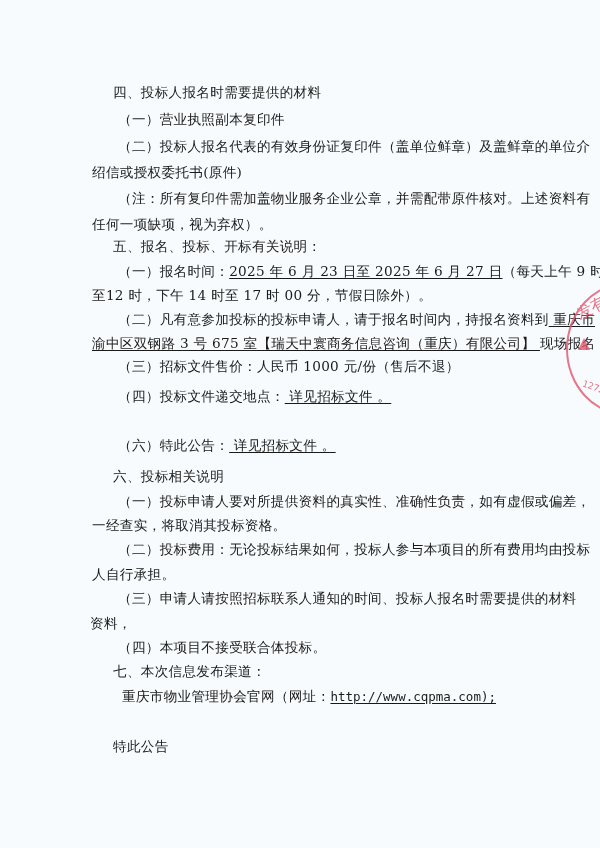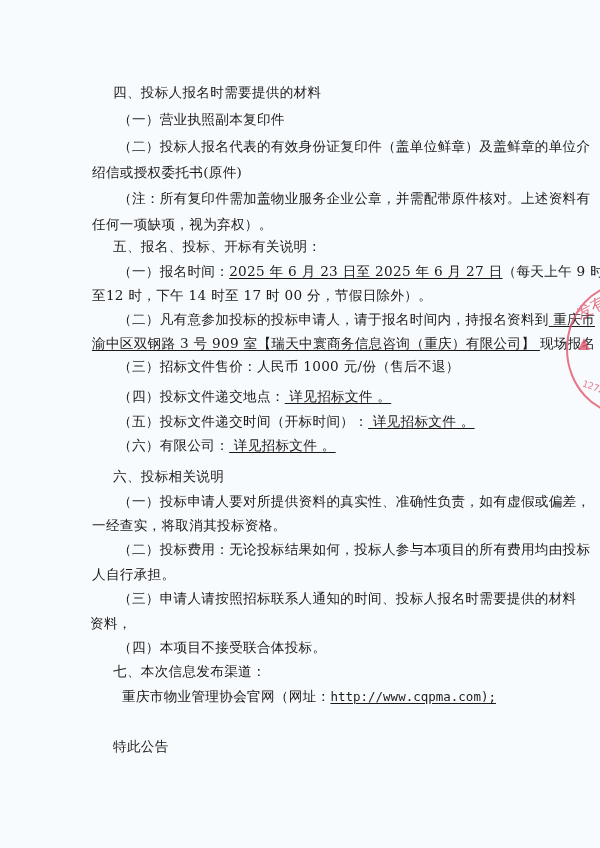--- a/index.html
+++ b/index.html
@@ -40,31 +40,28 @@
 
   <div class="line" style="left:113px;top:237px;">五、报名、投标、开标有关说明：</div>
   <div class="line" style="left:118px;top:262px;">
     <span>（一）报名时间：</span><span class="u">2025 年 6 月  23 日至 2025 年 6 月  27 日</span><span>（每天上午 9 时</span>
   </div>
   <div class="line" style="left:92px;top:286px;">至12 时，下午 14 时至 17 时 00 分，节假日除外）。</div>
   <div class="line" style="left:118px;top:310px;">
     <span>（二）凡有意参加投标的投标申请人，请于报名时间内，持报名资料到</span><span class="u"> 重庆市</span>
   </div>
   <div class="line" style="left:92px;top:334px;">
-    <span class="u">渝中区双钢路 3 号 909 室【瑞天中寰商务信息咨询（重庆）有限公司】 </span><span> 现场报名，</span>
+    <span class="u">渝中区双钢路 3 号 675 室【瑞天中寰商务信息咨询（重庆）有限公司】 </span><span> 现场报名，</span>
   </div>
   <div class="line" style="left:118px;top:357px;">（三）招标文件售价：人民币 1000 元/份（售后不退）</div>
   <div class="line" style="left:118px;top:387px;">
     <span>（四）投标文件递交地点：</span><span class="u"> 详见招标文件 。</span>
   </div>
-  <div class="line" style="left:118px;top:412px;">
-    <span>（五）投标文件递交时间（开标时间）：</span><span class="u"> 详见招标文件 。</span>
-  </div>
   <div class="line" style="left:118px;top:436px;">
-    <span>（六）有限公司：</span><span class="u"> 详见招标文件 。</span>
+    <span>（六）特此公告：</span><span class="u"> 详见招标文件 。</span>
   </div>
 
   <div class="line" style="left:113px;top:467px;">六、投标相关说明</div>
   <div class="line" style="left:118px;top:492px;text-align:center;">（一）投标申请人要对所提供资料的真实性、准确性负责，如有虚假或偏差，</div>
   <div class="line" style="left:92px;top:516px;">一经查实，将取消其投标资格。</div>
   <div class="line" style="left:118px;top:540px;">（二）投标费用：无论投标结果如何，投标人参与本项目的所有费用均由投标</div>
   <div class="line" style="left:92px;top:565px;">人自行承担。</div>
   <div class="line" style="left:118px;top:589px;">（三）申请人请按照招标联系人通知的时间、投标人报名时需要提供的材料</div>
   <div class="line" style="left:84px;top:614px;margin-left:6px;">资料，</div>
   <div class="line" style="left:118px;top:638px;">（四）本项目不接受联合体投标。</div>

